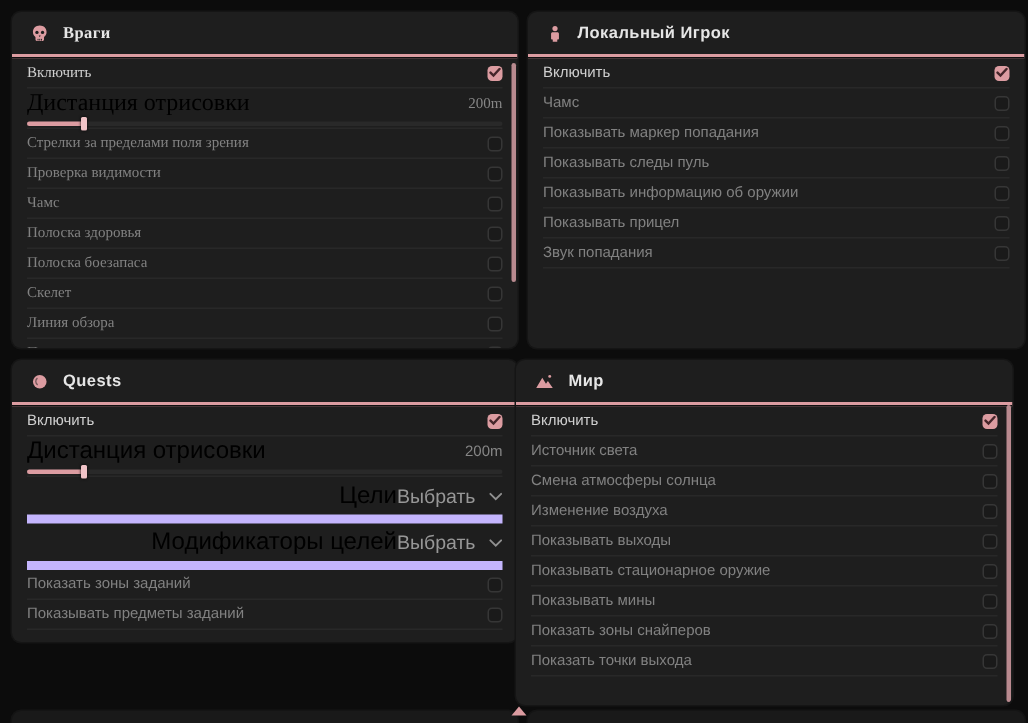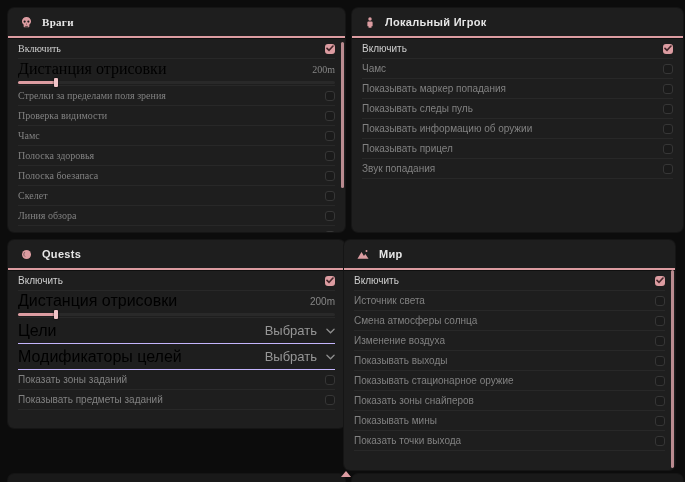--- a/index.html
+++ b/index.html
@@ -46,22 +46,22 @@
   .slider-top .val{font-size:10px;color:#868686;}
   .slider-track{
     position:relative;height:3px;width:100%;margin-top:3px;
     background:#292929;border-radius:2px;
   }
   .slider-fill{position:absolute;left:0;top:0;height:100%;border-radius:2px;}
   .slider-handle{
     position:absolute;top:-3px;width:4px;height:9px;border-radius:1px;
     background:#f0c3c7;box-shadow:0 0 2px #000;
   }
-  .select-row{height:25px;border-bottom:1px solid #c4b5fd;
-    display:flex;align-items:center;justify-content:space-between;}
+  .select-row{height:25px;border-bottom:6px solid #c4b5fd;
+    display:flex;align-items:center;justify-content:flex-end;}
   .select-ctrl{display:flex;align-items:center;gap:9px;cursor:default;}
   .select-ctrl .sel-val{font-size:13px;color:#979797;}
   .scrollbar{
     position:absolute;right:1px;width:3px;border-radius:2px;
   }
   .p0 .scrollbar{top:34px;height:146px;}
   .p3 .scrollbar{top:30px;height:198px;}
   .cut-strip{
     position:absolute;top:474px;height:8px;background:#191919;
     border-radius:6px 6px 0 0;box-shadow:0 0 0 1px #141414;
@@ -287,25 +287,25 @@
         </div>
         <div class="row">
           <span class="lbl">Показывать выходы</span>
           <span class="checkbox"></span>
         </div>
         <div class="row">
           <span class="lbl">Показывать стационарное оружие</span>
           <span class="checkbox"></span>
         </div>
         <div class="row">
+          <span class="lbl">Показывать мины</span>
+          <span class="checkbox"></span>
+        </div>
+        <div class="row">
           <span class="lbl">Показать зоны снайперов</span>
-          <span class="checkbox"></span>
-        </div>
-        <div class="row">
-          <span class="lbl">Показывать мины</span>
           <span class="checkbox"></span>
         </div>
         <div class="row">
           <span class="lbl">Показать точки выхода</span>
           <span class="checkbox"></span>
         </div>
       </div>
       <div class="scrollbar" style="background: rgb(185, 138, 143);"></div>
     </section>
   <div class="cut-strip left"></div>

